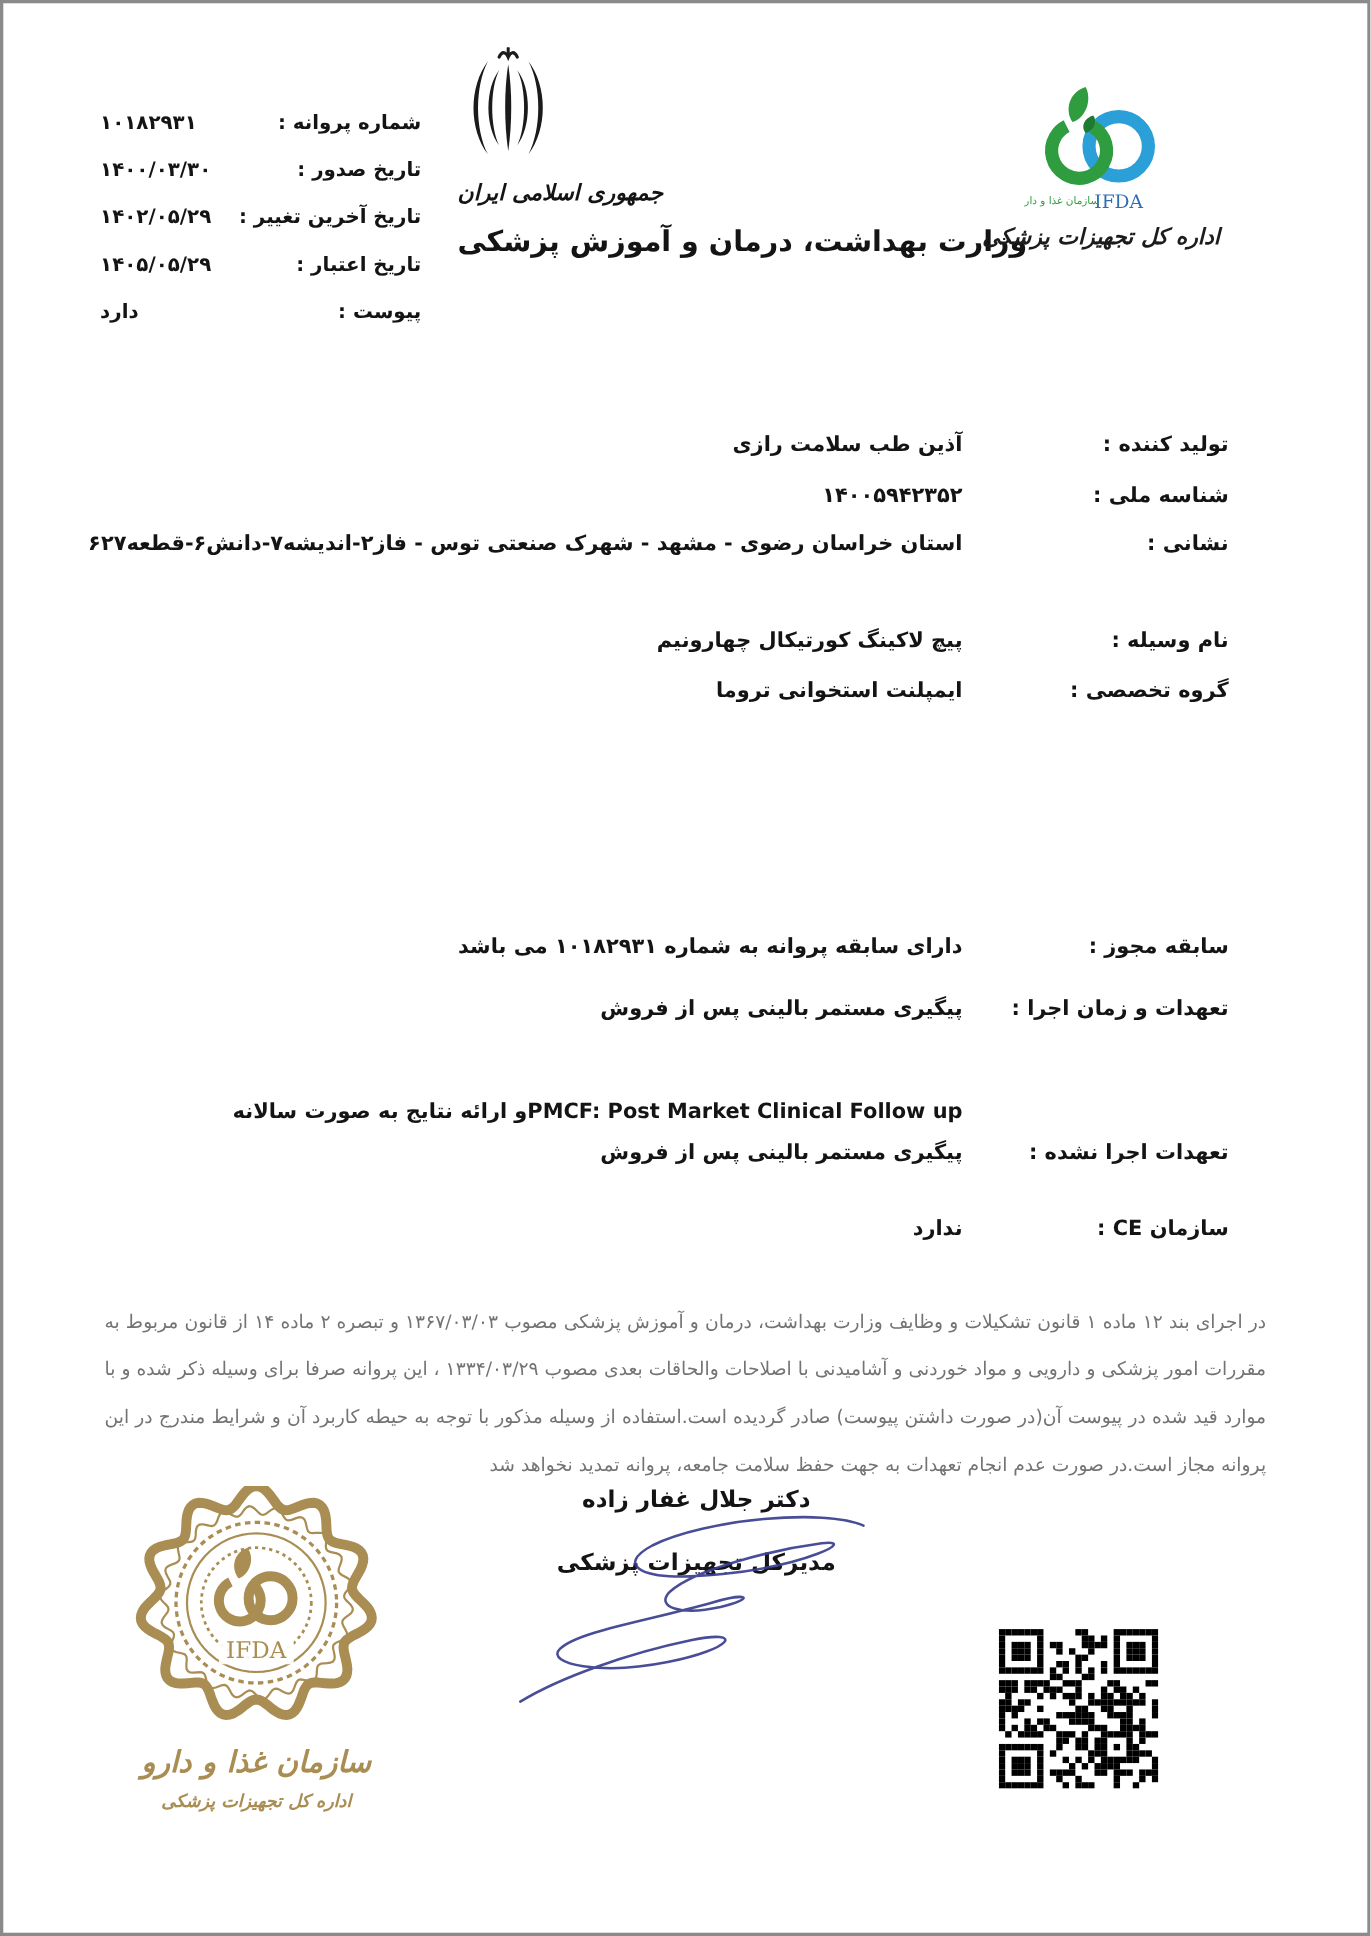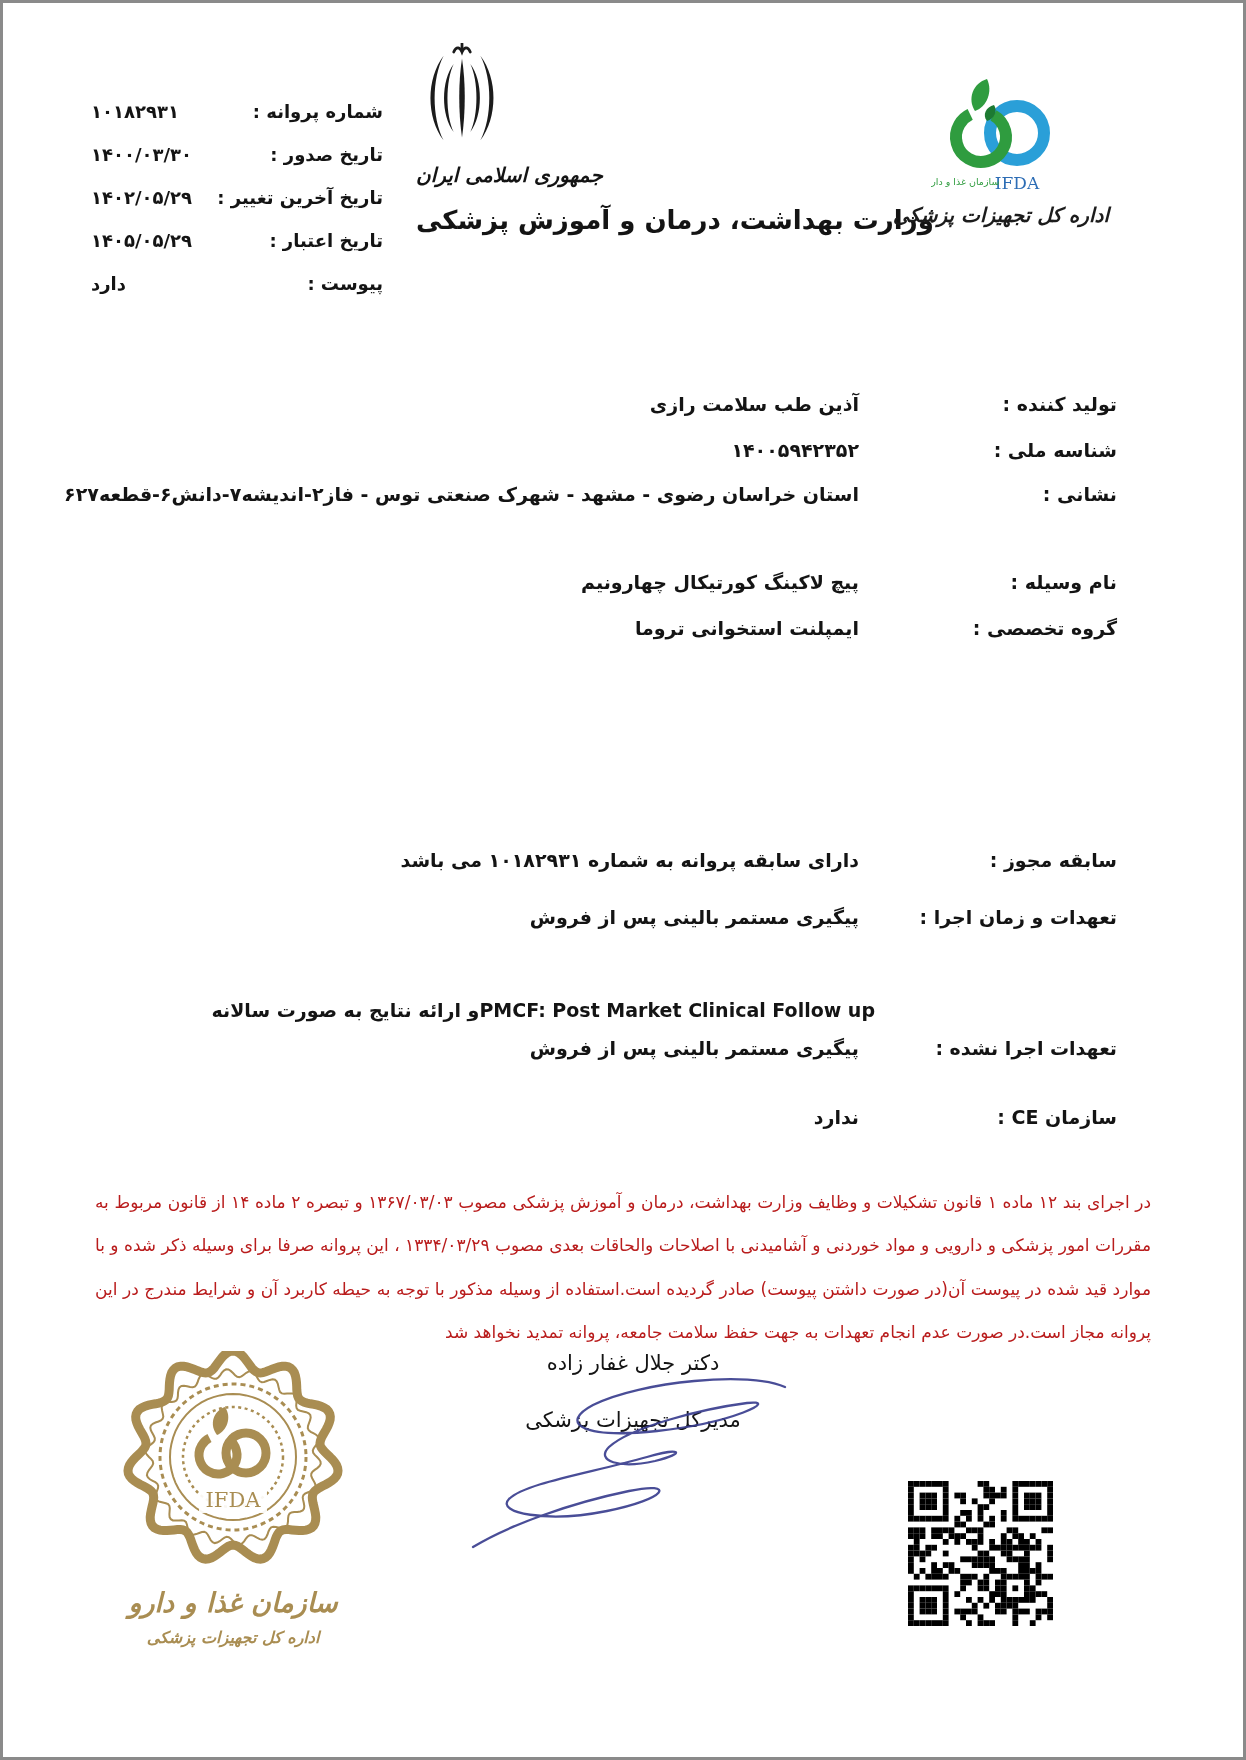--- a/index.html
+++ b/index.html
@@ -18,30 +18,30 @@
   .ministry .l2{font-size:26px;font-weight:bold;margin-top:18px;white-space:nowrap;}
   
   .ifda-top{position:absolute;top:72px;right:112px;width:260px;text-align:center;}
   .ifda-top .dept{font-size:20px;font-weight:bold;font-style:italic;margin-top:2px;color:#1c1c1c;white-space:nowrap;}
   
   .doc-title{position:absolute;top:300px;left:0;width:100%;text-align:center;
              font-size:27px;font-weight:bold;}
   
   .field-row{position:absolute;right:126px;left:55px;direction:rtl;display:flex;
              font-weight:bold;font-size:19px;}
-  .field-row .flbl{flex:0 0 242px;white-space:nowrap;padding-left:16px;}
+  .field-row .flbl{flex:0 0 242px;white-space:nowrap;}
   .field-row .fval{white-space:nowrap;}
   .pmcf{position:absolute;right:368px;top:996px;direction:rtl;font-weight:bold;
         font-size:19px;white-space:nowrap;}
   
   .legal{position:absolute;top:1178px;left:92px;right:92px;direction:rtl;
-         text-align:justify;font-size:17px;line-height:2.55;font-weight:400;color:#b91c1c;}
+         text-align:justify;font-size:17px;line-height:2.55;font-weight:400;color:#737373;}
   
   .sign{position:absolute;top:1348px;left:440px;width:380px;text-align:center;
-        font-weight:normal;font-size:21px;}
+        font-weight:bold;font-size:21px;}
   .sign .role{margin-top:33px;}
   .sign svg{position:absolute;top:24px;left:8px;pointer-events:none;}
   
   .seal{position:absolute;top:1348px;left:106px;width:248px;text-align:center;color:#a98d52;}
   .seal .org{font-size:27px;font-weight:bold;font-style:italic;margin-top:0;white-space:nowrap;}
   .seal .dept{font-size:16px;font-weight:bold;font-style:italic;margin-top:10px;white-space:nowrap;}
   
   #qr{position:absolute;top:1478px;left:905px;}
 </style>
 </head>

